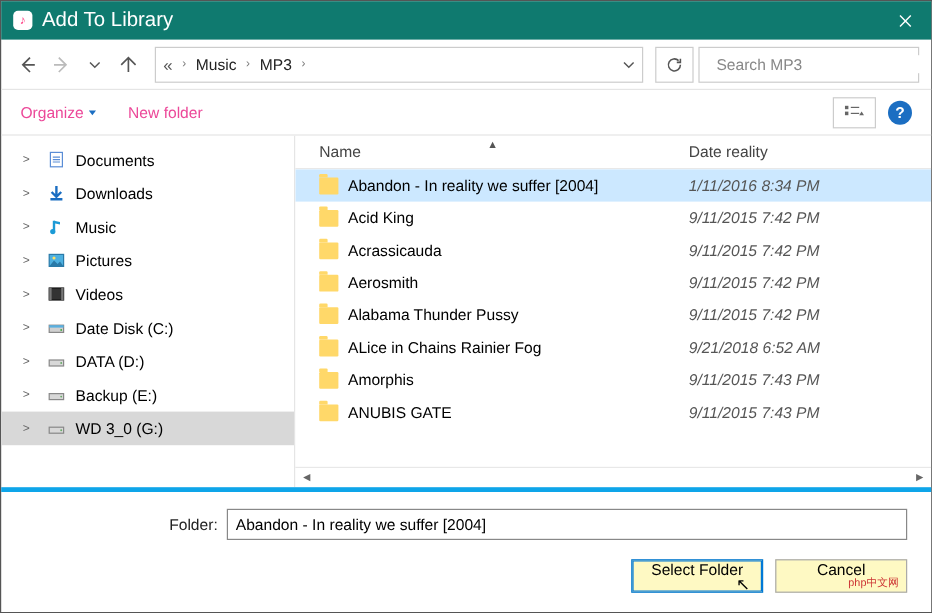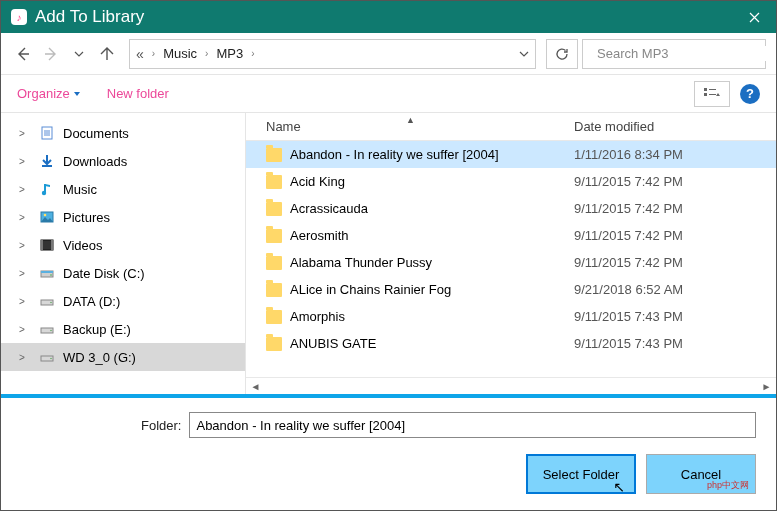--- a/index.html
+++ b/index.html
@@ -39,30 +39,30 @@
 .list-header { height:28px; display:flex; align-items:center; border-bottom:1px solid #e8e8e8; color:#444; font-size:12px;}
 .list-header .col-name { width:320px; padding-left:20px; display:flex; align-items:center; gap:4px; position:relative;}
 .list-header .col-date { flex:1; padding-left:8px;}
 .list-header .sortind { position:absolute; left:50%; top:-4px; font-size:9px; color:#555;}
 .list-body { flex:1; overflow-y:auto;}
 .row { height:27px; display:flex; align-items:center; cursor:pointer;}
 .row.selected { background:#cce8ff;}
 .row .col-name { width:320px; padding-left:20px; display:flex; align-items:center; gap:8px;}
 .row .folder-icon { width:16px;height:14px; background:#ffd869; border-radius:1px; position:relative;}
 .row .folder-icon::before { content:""; position:absolute; top:-3px; left:0; width:7px; height:3px; background:#ffd869; border-radius:1px 1px 0 0;}
-.row .col-date { flex:1; padding-left:8px; color:#555;}
+.row .col-date { flex:1; padding-left:8px; color:#555;font-style:italic;}
 .hscroll { height:17px; border-top:1px solid #e8e8e8; display:flex; align-items:center; justify-content:space-between; padding:0 2px;}
 .hscroll .arrow { width:15px; height:15px; display:flex;align-items:center;justify-content:center; color:#666; font-size:10px; cursor:pointer;}
 
 .footer { border-top:4px solid #0ea5e9; padding:14px 20px 16px; }
 .folder-row { display:flex; align-items:center; gap:8px; margin-bottom:16px; padding-left:120px;}
 .folder-row label { color:#222;}
 .folder-row input { flex:1; height:26px; border:1px solid #888; padding:0 6px; outline:none;}
 .btnrow { display:flex; justify-content:flex-end; gap:10px;}
-.btn { min-width:110px; height:40px; border:1px solid #aaa; background:#7dd3fc; cursor:pointer; display:flex;align-items:center;justify-content:center; padding:0 14px; position:relative;}
+.btn { min-width:110px; height:28px; border:1px solid #aaa; background:#fef9c3; cursor:pointer; display:flex;justify-content:center; padding:0 14px; position:relative;}
 .btn.default { border:1px solid #0078d7; box-shadow:inset 0 0 0 1px #0078d7;}
 .cursor { position:absolute; right:10px; bottom:-2px; font-size:14px; pointer-events:none;}
 
 svg { display:block; }
 </style>
 </head>
 <body>
 
 <div class="window">
 
@@ -245,21 +245,21 @@
           </span>
           <span>WD 3_0 (G:)</span>
         </div>
       </div>
     <div class="listpane">
       <div class="list-header">
         <div class="col-name">
           <span class="sortind">▲</span>
           <span>Name</span>
         </div>
-        <div class="col-date"><span>Date modified</span></div>
+        <div class="col-date"><span>Date reality</span></div>
       </div>
       <div class="list-body" id="filelist">
           <div class="row selected">
             <div class="col-name">
               <span class="folder-icon"></span>
               <span>Abandon - In reality we suffer [2004]</span>
             </div>
             <div class="col-date">1/11/2016 8:34 PM</div>
           </div>
           <div class="row">

